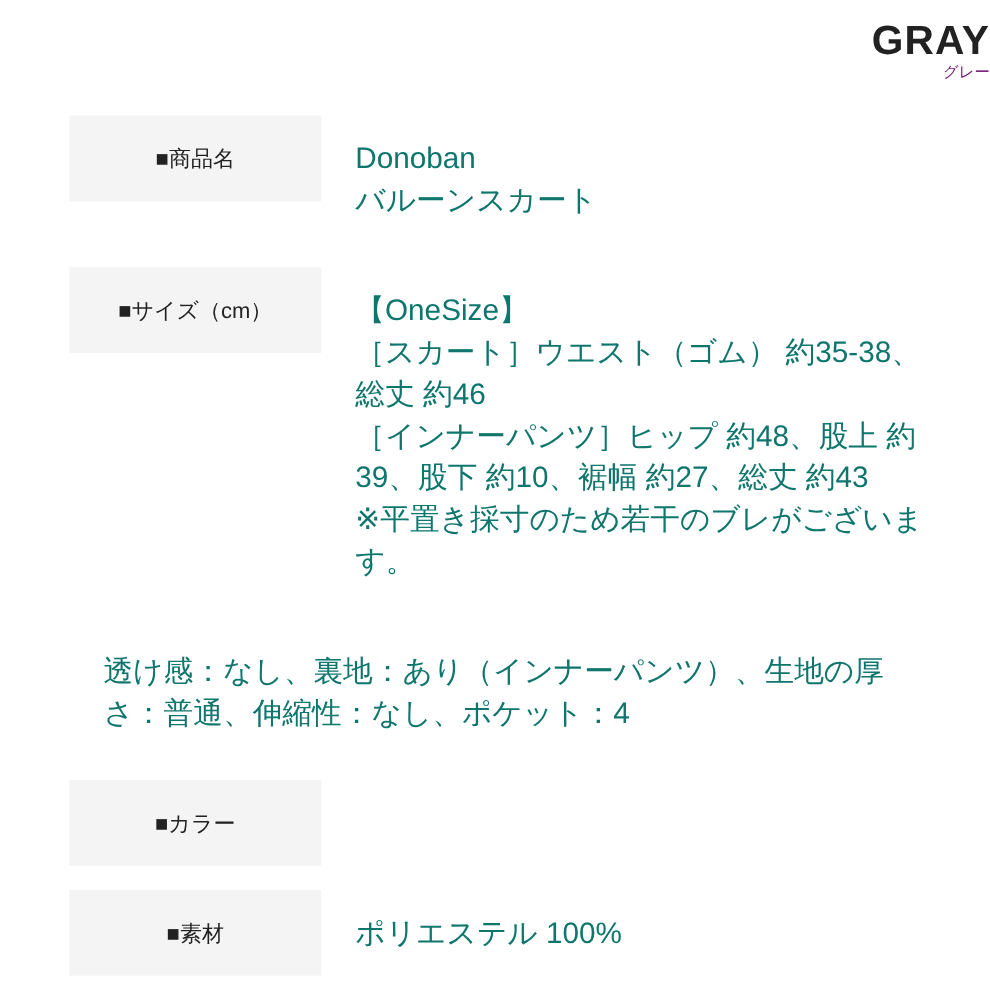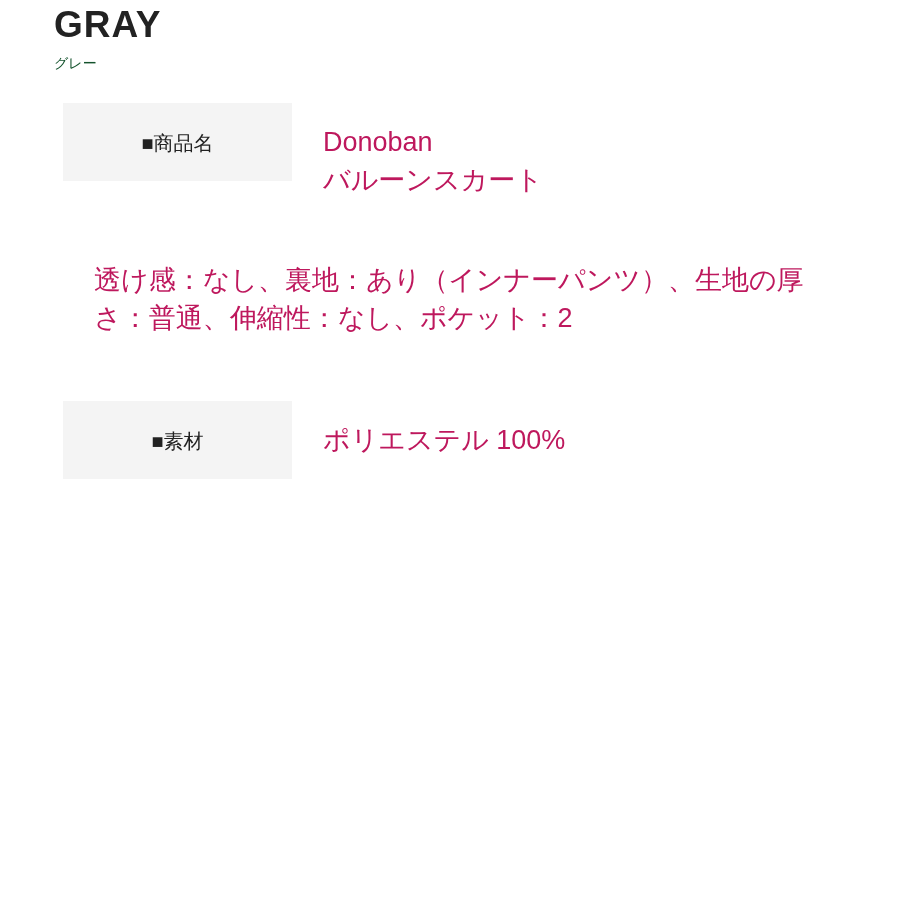--- a/index.html
+++ b/index.html
@@ -8,35 +8,35 @@
     background: #ffffff;
   }
   body {
     width: 900px;
     height: 900px;
     overflow: hidden;
     font-family: "Liberation Sans", "DejaVu Sans", sans-serif;
     color: #2b2b2b;
   }
   .header {
-    text-align: left;
-    padding-top: 6px;
+    text-align: right;
+    padding-top: 18px;
     padding-left: 54px; 
   }
   .title {
     font-size: 37px;
     font-weight: 700;
     line-height: 1.05;
     letter-spacing: 1px;
     color: #222222;
   }
   .subtitle {
     font-size: 14px;
-    margin-top: 10px;
-    color: #14532d;
+    margin-top: 0;
+    color: #701a75;
   }
   .spec-table {
     margin-left: 63px;
     width: 804px;
     margin-top: 30px;
   }
   .spec-row {
     display: flex;
     align-items: flex-start;
     margin-bottom: 22px;
@@ -53,45 +53,53 @@
     color: #222222;
   }
   .spec-value {
     flex: 1 1 auto;
     padding: 20px 24px 20px 31px;
     font-size: 27px;
     line-height: 38px;
     white-space: pre-line;
     word-break: break-all;
     box-sizing: border-box;
-    color: #be185d;
+    color: #0f766e;
   }
 </style>
 </head>
 <body>
 
 <div class="header">
   <div class="title">GRAY</div>
   <div class="subtitle">グレー</div>
 </div>
 
 <div class="spec-table">
 
   <div class="spec-row">
     <div class="spec-label">■商品名</div>
     <div class="spec-value">Donoban
 バルーンスカート</div>
   </div>
 
-
   <div class="spec-row">
-    <div class="spec-value">透け感：なし、裏地：あり（インナーパンツ）、生地の厚さ：普通、伸縮性：なし、ポケット：2</div>
+    <div class="spec-label">■サイズ（cm）</div>
+    <div class="spec-value">【OneSize】
+［スカート］ウエスト（ゴム） 約35-38、総丈 約46
+［インナーパンツ］ヒップ 約48、股上 約39、股下 約10、裾幅 約27、総丈 約43
+※平置き採寸のため若干のブレがございます。</div>
   </div>
 
   <div class="spec-row">
+    <div class="spec-value">透け感：なし、裏地：あり（インナーパンツ）、生地の厚さ：普通、伸縮性：なし、ポケット：4</div>
+  </div>
+
+  <div class="spec-row">
+    <div class="spec-label">■カラー</div>
   </div>
 
   <div class="spec-row">
     <div class="spec-label">■素材</div>
     <div class="spec-value">ポリエステル 100%</div>
   </div>
 
 </div>
 
 </body></html>

